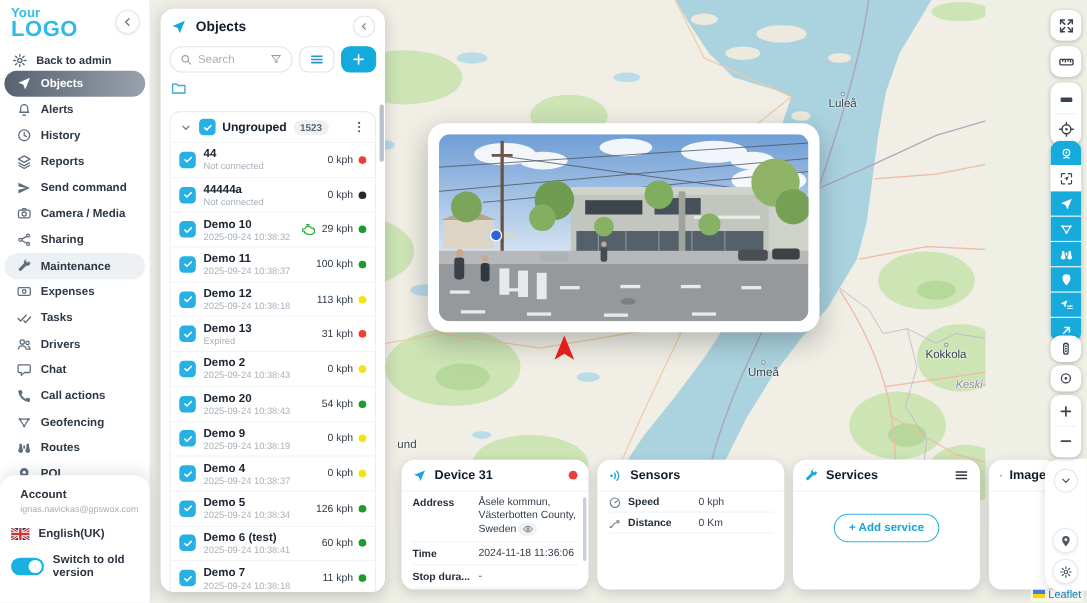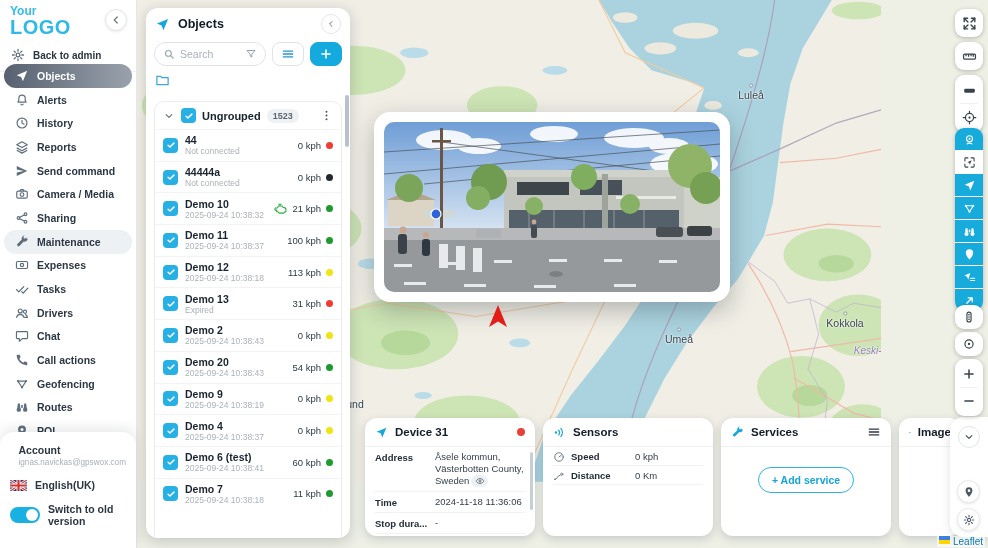--- a/index.html
+++ b/index.html
@@ -2,21 +2,21 @@
 <html><head>
 <meta charset="utf-8">
 <style>
   *{box-sizing:border-box;margin:0;padding:0}
   html,body{width:988px;height:548px;overflow:hidden}
   body{font-family:"Liberation Sans","DejaVu Sans",sans-serif;position:relative;background:#eef0e6;color:#263240}
   .ic10{width:10px;height:10px}.ic12{width:12px;height:12px}.ic13{width:13px;height:13px}
   .ic14{width:14px;height:14px}.ic15{width:15px;height:15px}
 
   
-  .map-area{position:absolute;left:133px;top:0;width:748px;height:548px;overflow:hidden}
+  .map-area{position:absolute;left:148px;top:0;width:748px;height:548px;overflow:hidden}
   .map-area svg.map-canvas{position:absolute;inset:0}
   .map-labels{position:absolute;inset:0;pointer-events:none}
   .map-label{position:absolute;transform:translate(-50%,-50%);font-size:10.5px;color:#38434d;text-shadow:0 0 2px #fff,0 0 2px #fff;white-space:nowrap}
   .map-label[data-cls="region"]{font-style:italic;color:#9a7fb5;font-size:10px}
   .map-label[data-cls="sea"]{font-style:italic;color:#5d9ec4;font-size:10px}
   .map-dot{display:block;width:4px;height:4px;border:1px solid #8d98a0;background:#fff;border-radius:50%;margin:0 auto 1px}
 
   
   .sv-card{position:absolute;left:241px;top:112px;width:356px;height:190px;background:#fff;border-radius:16px;box-shadow:0 8px 24px rgba(20,30,40,.28);padding:10px;z-index:3}
   .sv-photo{width:336px;height:170px;border-radius:10px;overflow:hidden}
@@ -775,21 +775,21 @@
             </svg>
           </div>
           <div class="obj-texts">
             <div class="obj-name">Demo 10</div>
             <div class="obj-sub">2025-09-24 10:38:32</div>
           </div>
           <div class="obj-right">
             <svg class="ic13 engine">
               <use href="#i-engine"></use>
             </svg>
-            <span class="obj-speed">21 kph</span>
+            <span class="obj-speed">29 kph</span>
             <span class="status-dot" style="background: rgb(29, 155, 47);"></span>
           </div>
         </div>
 
         <div class="obj-row">
           <div class="cbx">
             <svg class="ic10">
               <use href="#i-check"></use>
             </svg>
           </div>
@@ -899,20 +899,36 @@
             <div class="obj-name">Demo 4</div>
             <div class="obj-sub">2025-09-24 10:38:37</div>
           </div>
           <div class="obj-right">
 
             <span class="obj-speed">0 kph</span>
             <span class="status-dot" style="background: rgb(242, 227, 19);"></span>
           </div>
         </div>
 
+        <div class="obj-row">
+          <div class="cbx">
+            <svg class="ic10">
+              <use href="#i-check"></use>
+            </svg>
+          </div>
+          <div class="obj-texts">
+            <div class="obj-name">Demo 5</div>
+            <div class="obj-sub">2025-09-24 10:38:34</div>
+          </div>
+          <div class="obj-right">
+
+            <span class="obj-speed">126 kph</span>
+            <span class="status-dot" style="background: rgb(29, 155, 47);"></span>
+          </div>
+        </div>
 
         <div class="obj-row">
           <div class="cbx">
             <svg class="ic10">
               <use href="#i-check"></use>
             </svg>
           </div>
           <div class="obj-texts">
             <div class="obj-name">Demo 6 (test)</div>
             <div class="obj-sub">2025-09-24 10:38:41</div>

